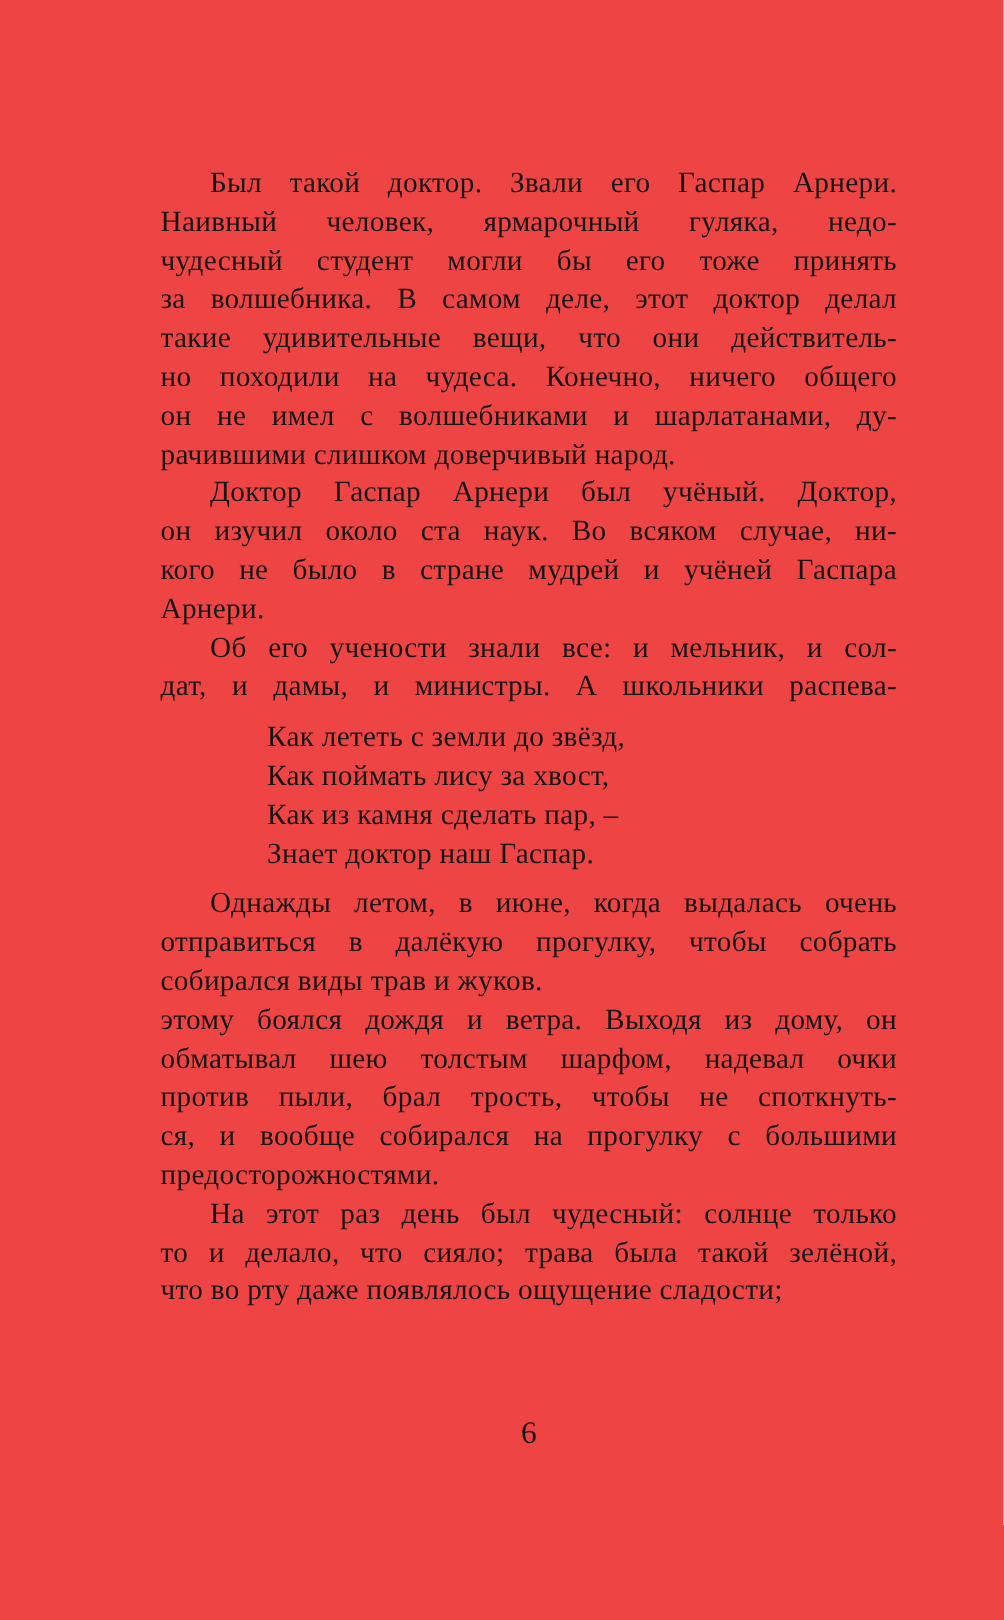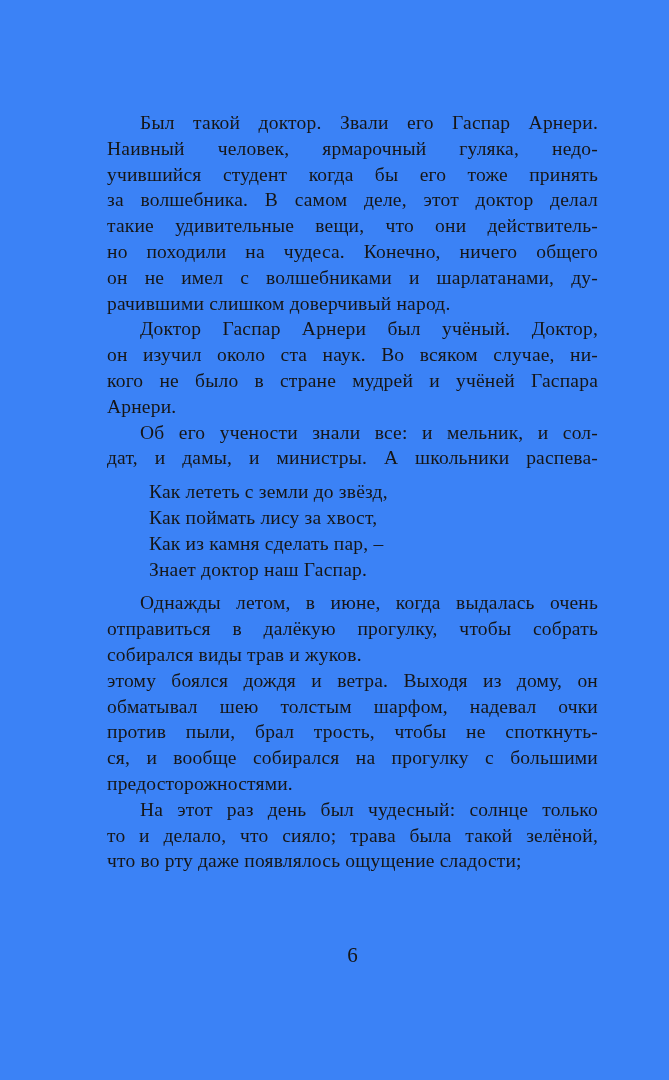--- a/index.html
+++ b/index.html
@@ -4,21 +4,21 @@
 <style>
   html, body {
     margin: 0;
     padding: 0;
     background: #ffffff;
   }
   .book-page {
     position: relative;
     width: 669px;
     height: 1080px;
-    background: #3b82f6;
+    background: #ef4444;
     overflow: hidden;
     font-family: "Liberation Serif", "DejaVu Serif", serif;
     color: #161616;
   }
   .text-block {
     position: absolute;
     left: 107px;
     top: 110px;
     width: 491px;
     font-size: 19.5px;
@@ -37,21 +37,21 @@
     overflow: visible;
   }
   .line.first {
     text-indent: 33px;
   }
   .line.last {
     text-align: right;
     text-align-last: left;
   }
   .verse {
-    margin: 8px 0 8px 42px;
+    margin: 8px 0 8px 71px;
   }
   .verse .line {
     text-align: left;
     text-align-last: left;
   }
   .page-number {
     position: absolute;
     left: 107px;
     top: 942px;
     width: 491px;
@@ -63,21 +63,21 @@
 </head>
 <body>
 
 <div class="book-page">
 
   <div class="text-block">
 
     <div class="para">
       <div class="line first">Был такой доктор. Звали его Гаспар Арнери.</div>
       <div class="line">Наивный человек, ярмарочный гуляка, недо-</div>
-      <div class="line">учившийся студент когда бы его тоже принять</div>
+      <div class="line">чудесный студент могли бы его тоже принять</div>
       <div class="line">за волшебника. В самом деле, этот доктор делал</div>
       <div class="line">такие удивительные вещи, что они действитель-</div>
       <div class="line">но походили на чудеса. Конечно, ничего общего</div>
       <div class="line">он не имел с волшебниками и шарлатанами, ду-</div>
       <div class="line last">рачившими слишком доверчивый народ.</div>
     </div>
 
     <div class="para">
       <div class="line first">Доктор Гаспар Арнери был учёный. Доктор,</div>
       <div class="line">он изучил около ста наук. Во всяком случае, ни-</div>

